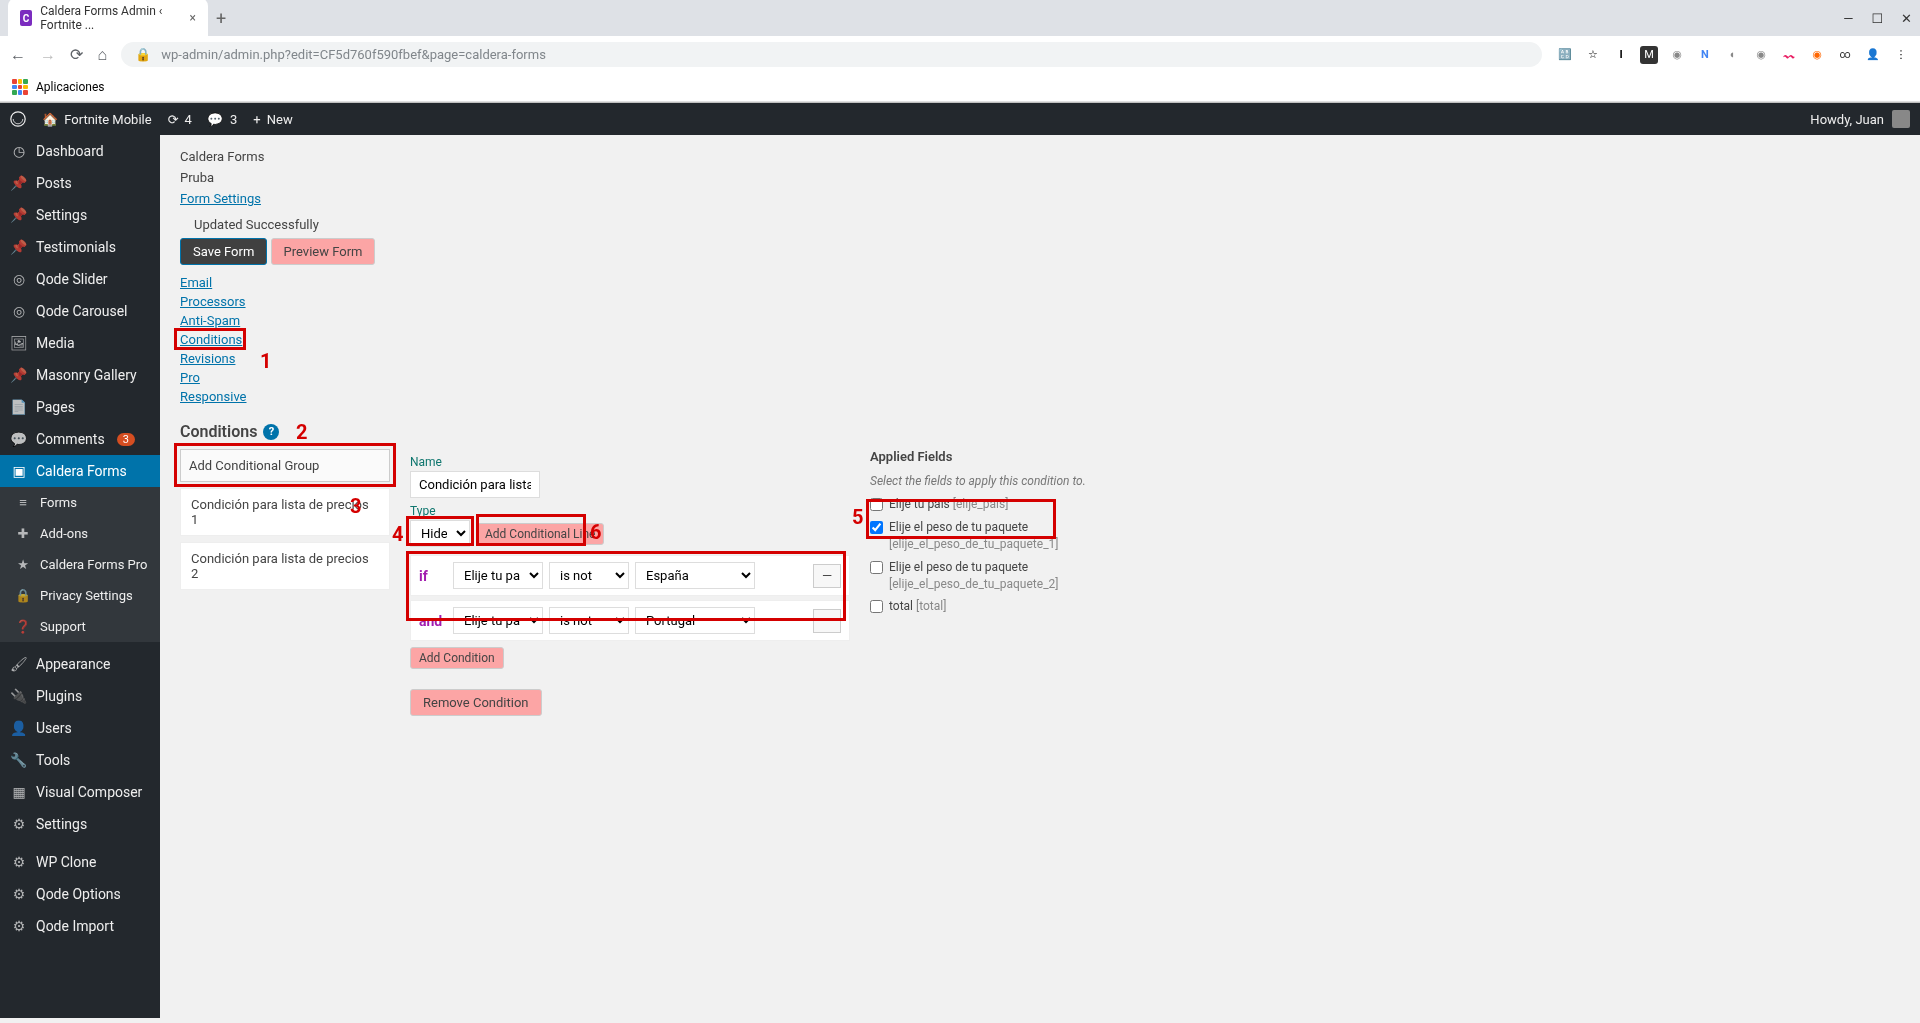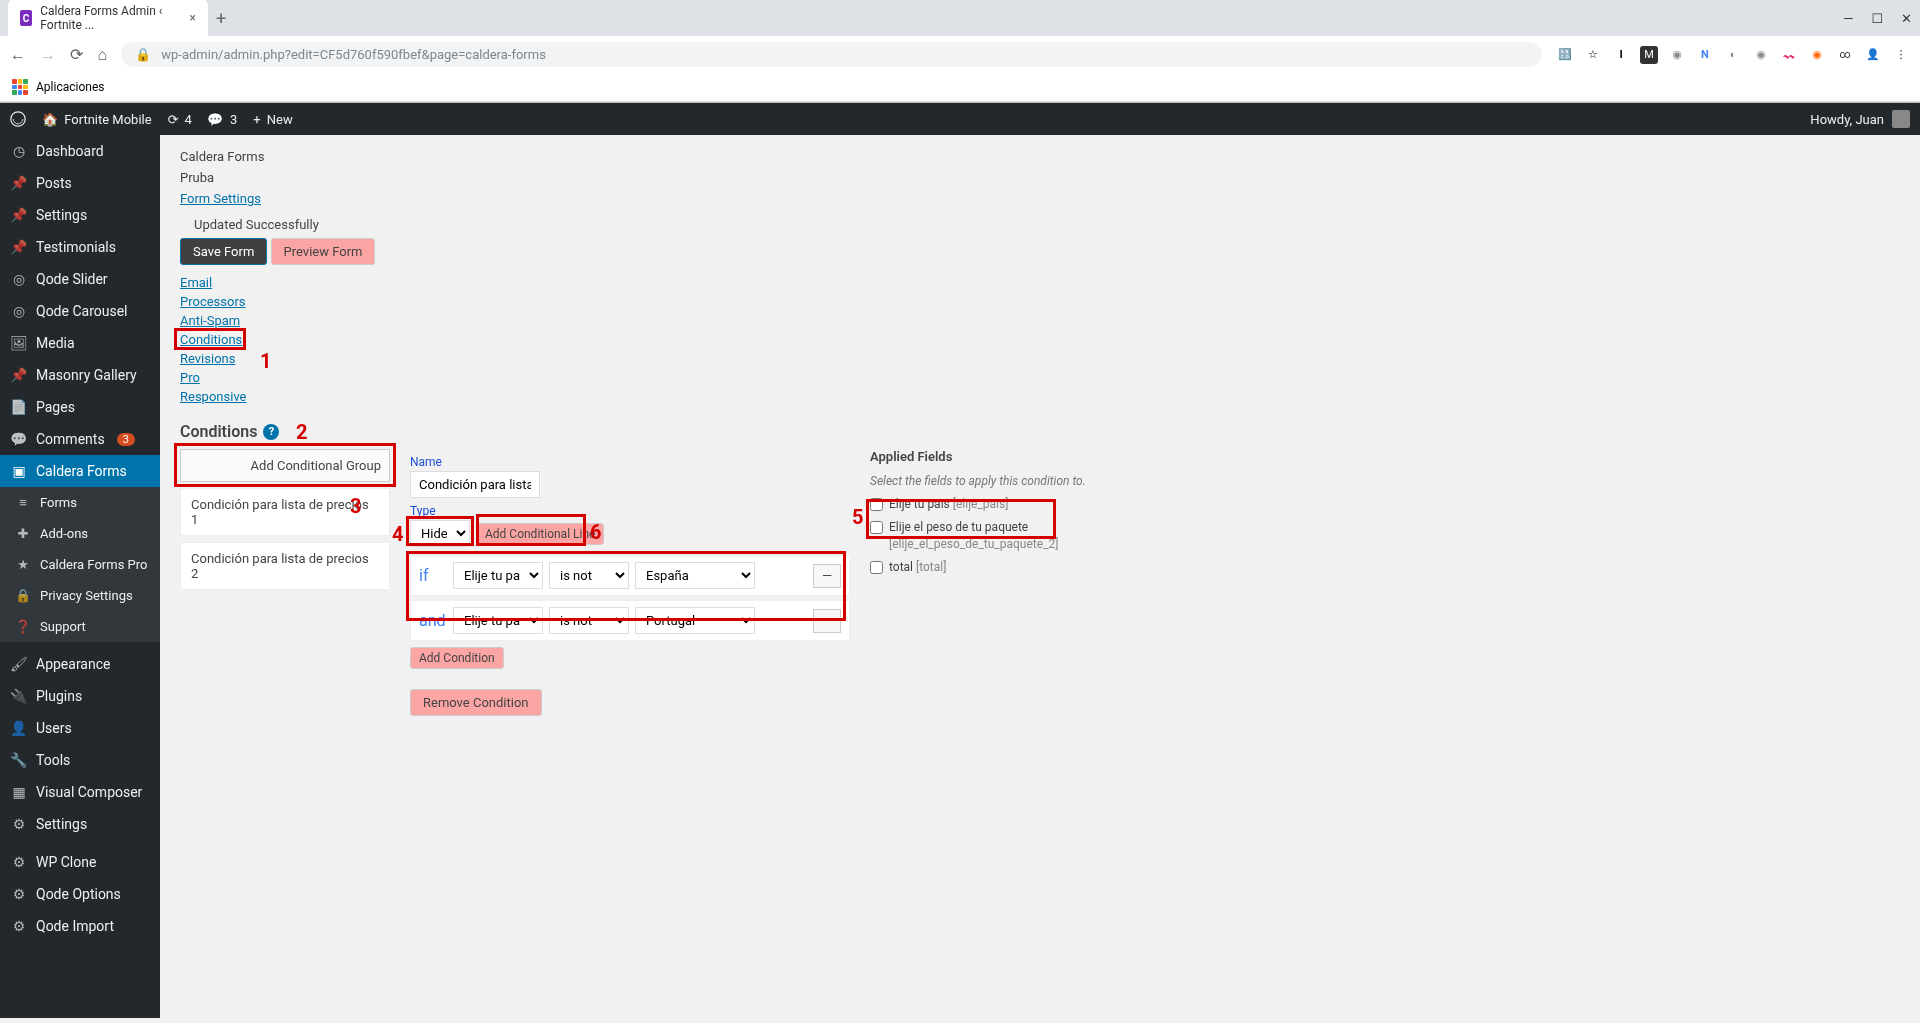--- a/index.html
+++ b/index.html
@@ -60,30 +60,30 @@
 .tab-links div { margin-bottom: 4px; }
 
 .section-title { font-size: 16px; font-weight: 600; margin: 18px 0 8px; display: flex; align-items: center; gap: 6px; }
 .help-icon { width: 16px; height: 16px; background: #0073aa; color: #fff; border-radius: 50%; display: inline-flex; align-items: center; justify-content: center; font-size: 11px; font-weight: bold; }
 
 .cond-layout { display: flex; gap: 20px; align-items: flex-start; }
 .cond-left { width: 210px; }
 .cond-mid { width: 440px; }
 .cond-right { width: 280px; }
 
-.group-btn { width: 100%; padding: 8px; border: 1px solid #ccc; background: #fafafa; text-align: right; font-size: 13px; cursor: pointer; }
+.group-btn { width: 100%; padding: 8px; border: 1px solid #ccc; background: #fafafa; text-align: left; font-size: 13px; cursor: pointer; }
 .group-item { padding: 8px 10px; border: 1px solid #eee; background: #fff; margin-top: 6px; font-size: 13px; cursor: pointer; }
 
-.field-label { font-size: 12px; color: #1d4ed8; margin-bottom: 2px; margin-top: 6px; }
+.field-label { font-size: 12px; color: #0f766e; margin-bottom: 2px; margin-top: 6px; }
 .text-input { width: 100%; padding: 5px 8px; border: 1px solid #ddd; font-size: 13px; }
 .select-input { padding: 4px 6px; border: 1px solid #ddd; font-size: 13px; background: #fff; }
 
 .cond-rows-wrap { margin-top: 8px; }
 .cond-row { display: flex; align-items: center; gap: 6px; padding: 6px 8px; background: #fff; border: 1px solid #eee; margin-bottom: 4px; }
-.cond-row .prefix { width: 28px; font-size: 16px; color: #3b82f6; }
+.cond-row .prefix { width: 28px; font-size: 14px; color: #a21caf; font-weight: bold; }
 .cond-row .sel { flex: 0 0 auto; }
 .cond-row .remove { width: 28px; height: 24px; border: 1px solid #ccc; background: #f7f7f7; text-align: center; line-height: 22px; cursor: pointer; margin-left: auto; }
 
 .applied-title { font-size: 13px; font-weight: 600; margin-bottom: 10px; }
 .applied-desc { font-style: italic; color: #777; font-size: 12px; margin-bottom: 8px; }
 .applied-item { display: flex; align-items: flex-start; gap: 6px; font-size: 12px; margin-bottom: 6px; }
 .applied-item .chk { margin-top: 2px; }
 .applied-item .lbl { line-height: 1.4; }
 .applied-item .slug { color: #888; }
 
@@ -380,20 +380,24 @@
 
       <div class="cond-right rel">
         <div class="applied-title">Applied Fields</div>
         <div class="applied-desc">Select the fields to apply this condition to.</div>
         <div id="applied-list" class="rel">
             <div class="applied-item">
               <input type="checkbox" class="chk" style="">
               <span class="lbl">Elije tu pais <span class="slug">[elije_pais]</span></span>
             </div>
             <div class="applied-item">
+              <input type="checkbox" class="chk" checked="" style="">
+              <span class="lbl">Elije el peso de tu paquete <span class="slug">[elije_el_peso_de_tu_paquete_1]</span></span>
+            </div>
+            <div class="applied-item">
               <input type="checkbox" class="chk" style="">
               <span class="lbl">Elije el peso de tu paquete <span class="slug">[elije_el_peso_de_tu_paquete_2]</span></span>
             </div>
             <div class="applied-item">
               <input type="checkbox" class="chk" style="">
               <span class="lbl">total <span class="slug">[total]</span></span>
             </div>
           </div>
         <span class="anno-num" style="left:-18px;top:56px">5</span>
         <span class="anno-box" style="left:-4px;top:50px;width:190px;height:40px"></span>

